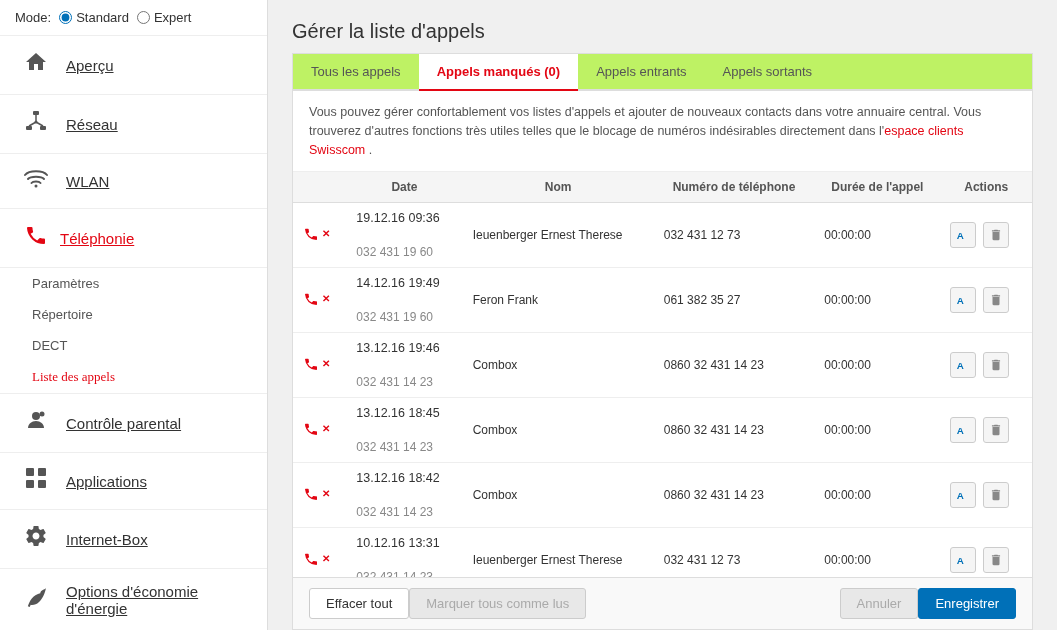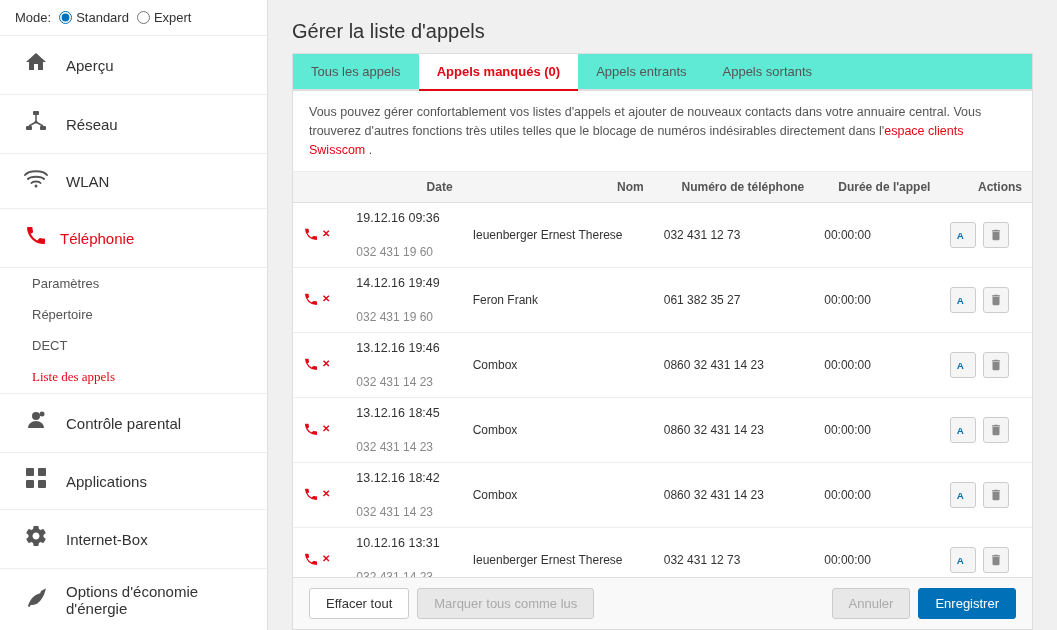--- a/index.html
+++ b/index.html
@@ -28,20 +28,21 @@
     .nav-items { flex: 1; overflow-y: auto; }
     .nav-item {
       display: flex;
       align-items: center;
       gap: 14px;
       padding: 14px 20px;
       border-bottom: 1px solid #eee;
       cursor: pointer;
       font-size: 15px;
       color: #333;
+      text-decoration: underline;
     }
     .nav-item.active { color: #e30613; gap: 8px; }
     .nav-item .icon {
       width: 32px;
       text-align: center;
       font-size: 22px;
       color: #555;
       flex-shrink: 0;
     }
     .nav-item.active .icon { color: #e30613; }
@@ -77,21 +78,21 @@
       display: flex;
       flex-direction: column;
       overflow: hidden;
       border: 1px solid #ddd;
     }
 
     
     .tabs {
       display: flex;
       border-bottom: 2px solid #ddd;
-      background: #5eead4;
+      background: #bef264;
     }
     .tab {
       padding: 10px 18px;
       cursor: pointer;
       font-size: 13px;
       color: #555;
       border-bottom: 2px solid transparent;
       margin-bottom: -2px;
     }
     .tab.active {
@@ -109,21 +110,21 @@
       line-height: 1.5;
       border-bottom: 1px solid #eee;
     }
     .info-box a { color: #e30613; text-decoration: none; }
 
     
     .table-wrap { flex: 1; overflow-y: auto; }
     table { width: 100%; border-collapse: collapse; }
     thead tr { background: #f5f5f5; }
     th {
-      text-align: right;
+      text-align: center;
       padding: 8px 10px;
       font-size: 12px;
       font-weight: bold;
       color: #555;
       border-bottom: 1px solid #ddd;
     }
     td {
       padding: 8px 10px;
       font-size: 12px;
       border-bottom: 1px solid #eee;
@@ -154,21 +155,21 @@
     }
     .action-btn.add { color: #0070b8; font-weight: bold; font-size: 12px; }
     .action-btn.del { color: #888; }
 
     
     .footer {
       display: flex;
       align-items: flex-end;
       padding: 10px 16px;
       border-top: 1px solid #ddd;
-      gap: 8px;
+      gap: 0;
       background: #f9f9f9;
     }
     .btn {
       padding: 7px 16px;
       border-radius: 3px;
       font-size: 13px;
       cursor: pointer;
       border: 1px solid #ccc;
     }
     .btn-default {

